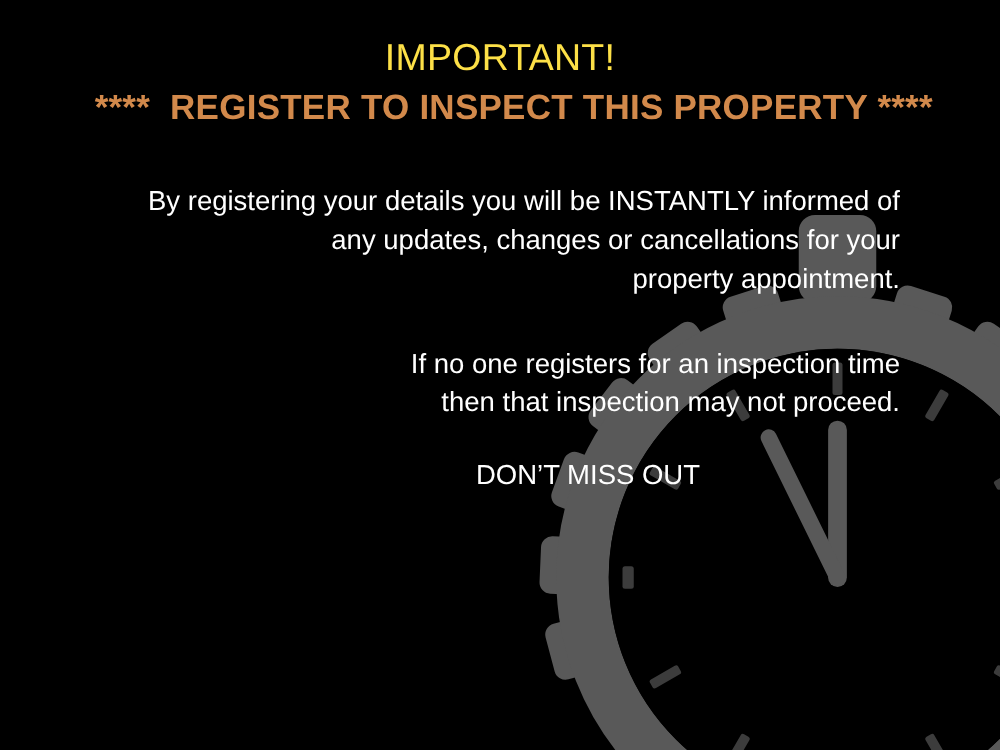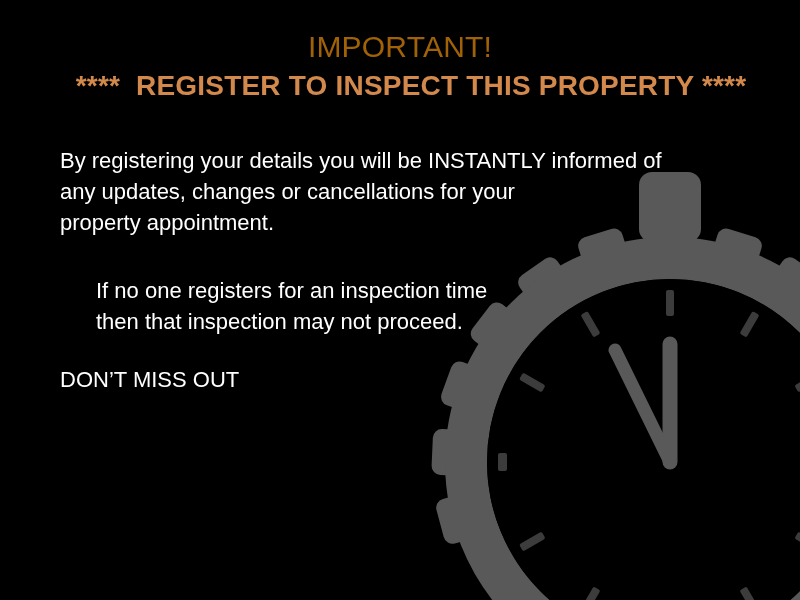--- a/index.html
+++ b/index.html
@@ -43,21 +43,21 @@
 
   .heading-block {
     position: absolute;
     top: 28px;
     left: 0;
     width: 800px;
     text-align: center;
   }
 
   .heading-line1 {
-    color: #a16207;
+    color: #fde047;
     font-size: 30px;
     font-weight: 400;
     line-height: 38px;
     letter-spacing: 0.2px;
   }
 
   .heading-line2 {
     color: #D2894B;
     font-size: 28px;
     font-weight: 700;
@@ -74,40 +74,42 @@
     width: 660px;
   }
 
   .para {
     color: #FFFFFF;
     font-size: 22px;
     font-weight: 400;
     line-height: 31px;
     margin: 0;
     white-space: pre-line;
+    text-align: right;
   }
 
   .para.spaced-above {
     margin-top: 37px;
     margin-left: 36px;
   }
 
   .cta-block {
     position: absolute;
     left: 60px;
     top: 364px;
     width: 500px;
   }
 
   .cta-line-white {
     color: #FFFFFF;
     font-size: 22px;
     font-weight: 400;
     line-height: 32px;
     margin: 0;
+    text-align: right;
   }
 
   .cta-line-orange {
     color: #D2894B;
     font-size: 22px;
     font-weight: 700;
     line-height: 32px;
     margin: 0;
   }
 </style>

